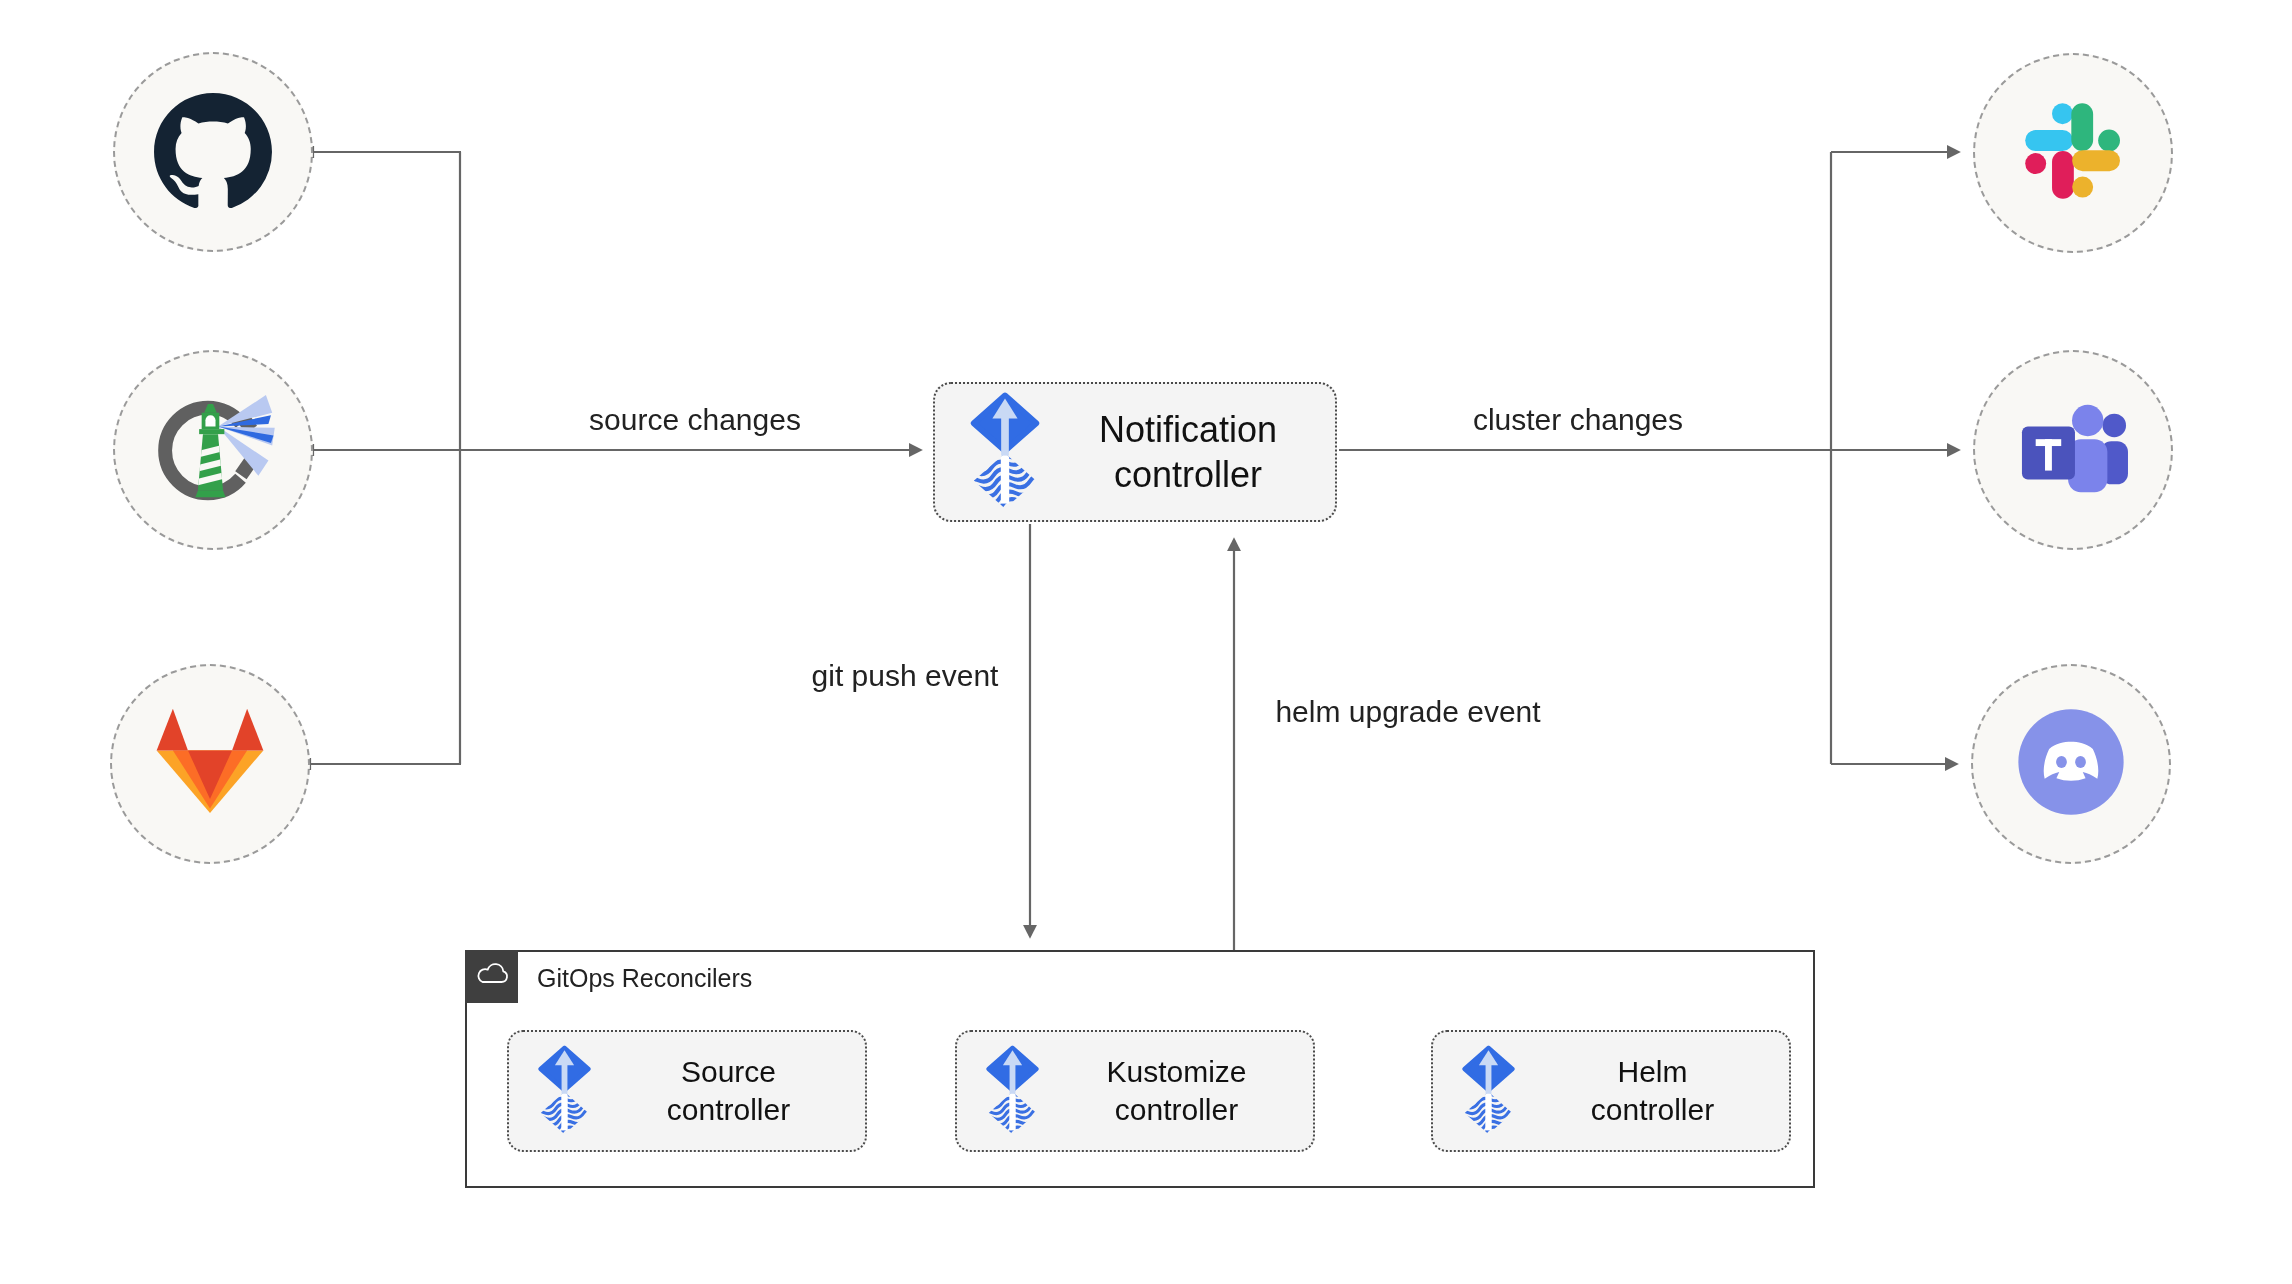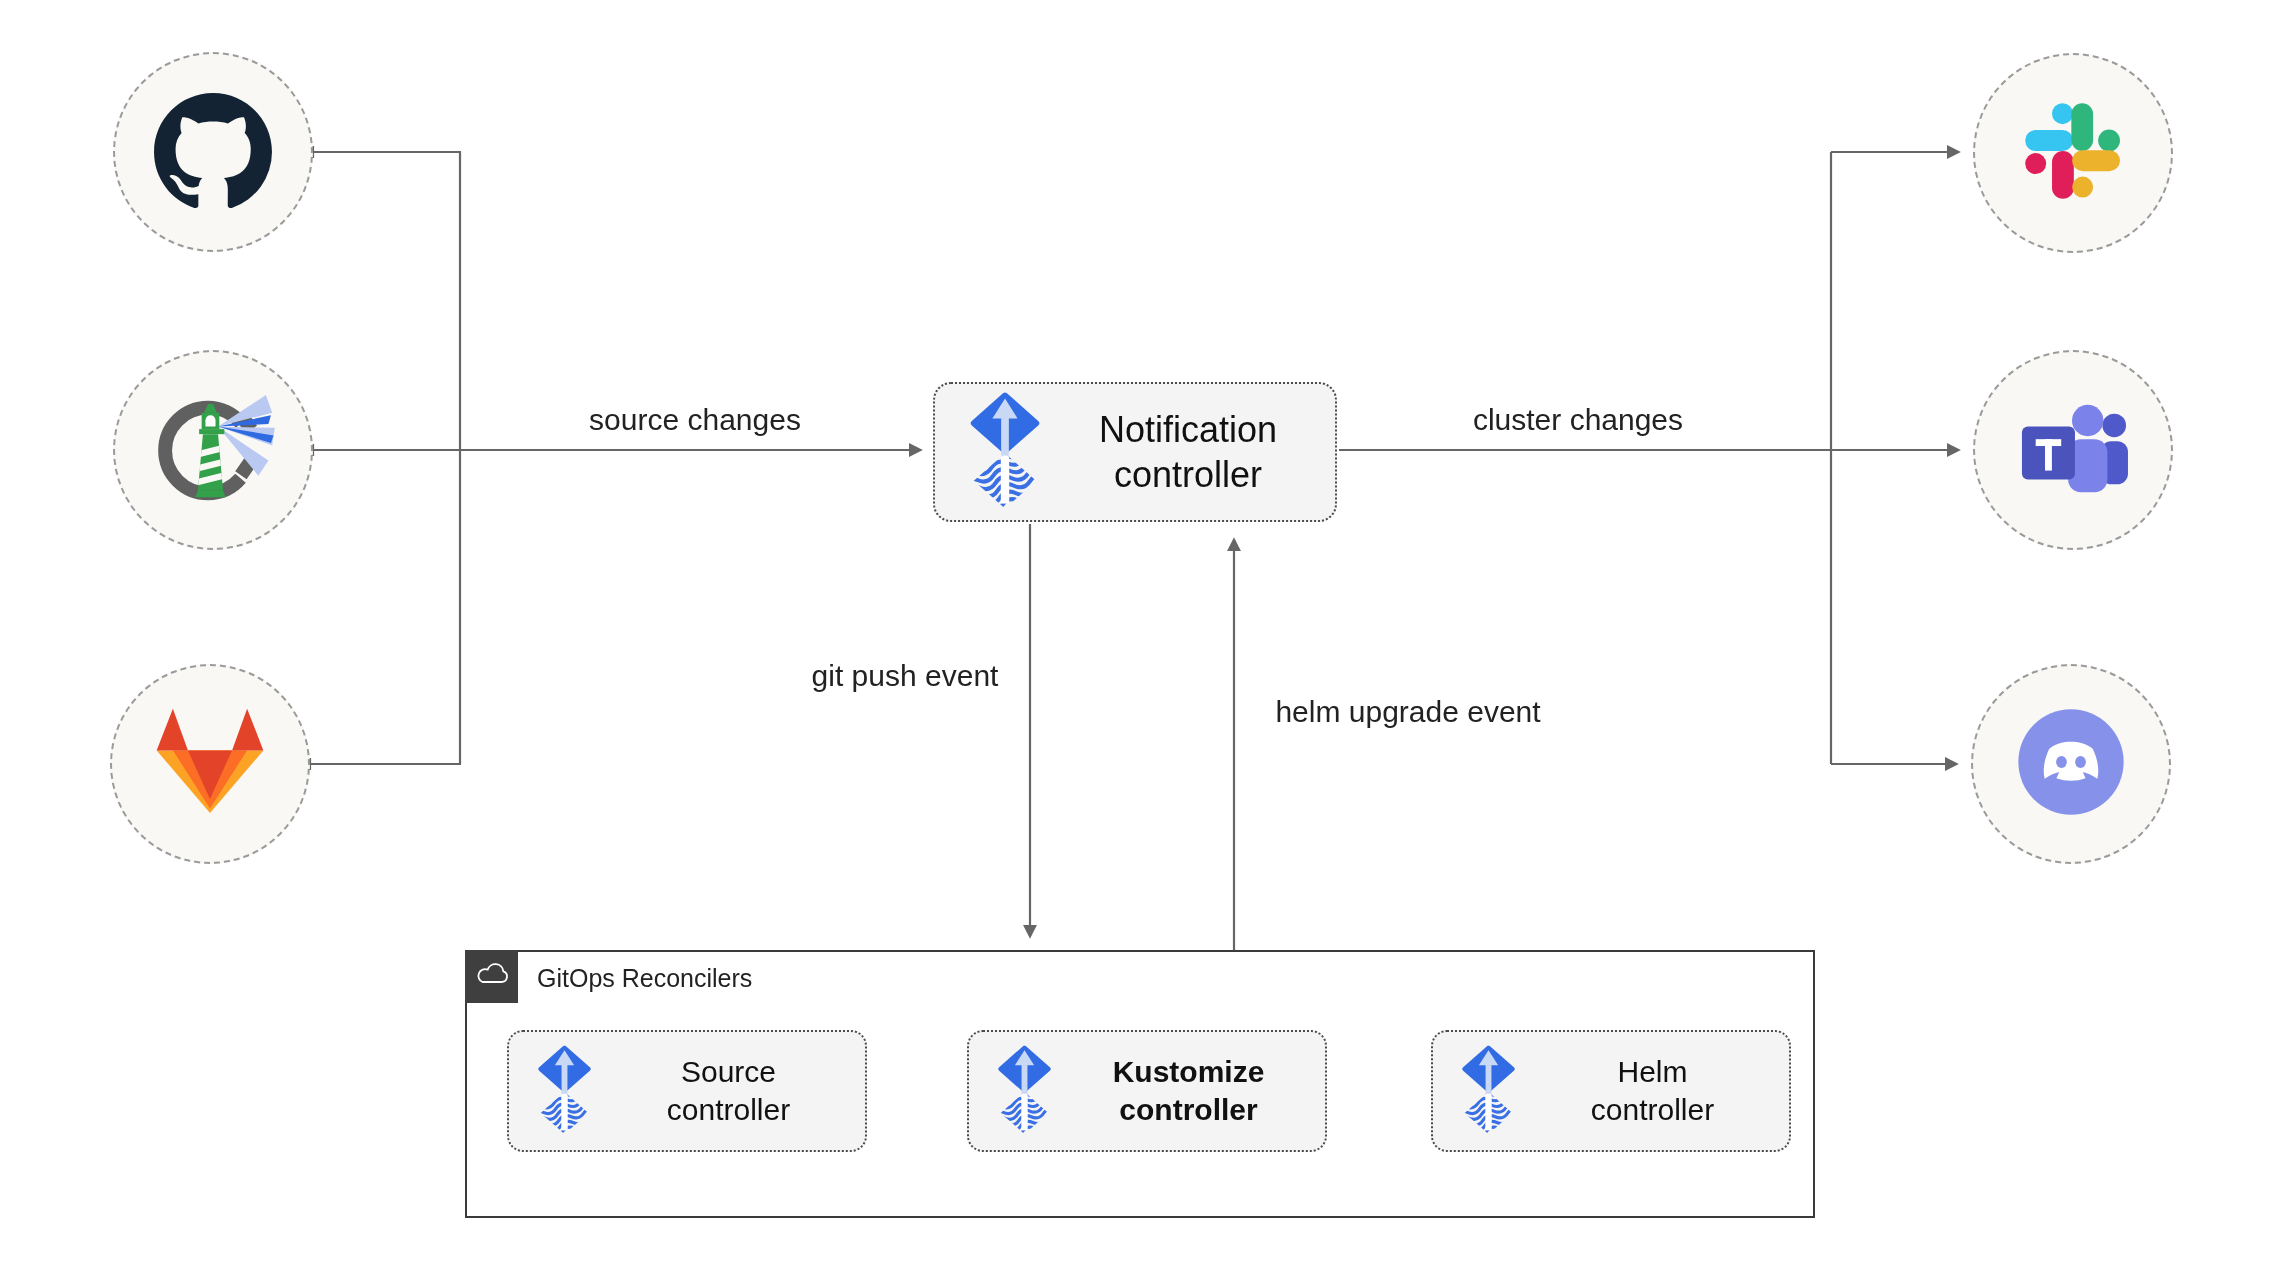--- a/index.html
+++ b/index.html
@@ -17,21 +17,21 @@
     background:var(--circle-fill);border:2px dashed var(--circle-border);
     display:flex;align-items:center;justify-content:center;}
   .rect-node{position:absolute;background:var(--node-fill);
     border:2.5px dotted var(--node-border);border-radius:18px;
     display:flex;align-items:center;}
   .node-label{flex:1;text-align:center;font-size:36px;line-height:1.26;color:#111;}
 
   .edge-label{position:absolute;transform:translate(-50%,-50%);font-size:30px;
     color:#222;white-space:nowrap;}
 
-  .reconcilers{position:absolute;left:465px;top:950px;width:1350px;height:268px;
+  .reconcilers{position:absolute;left:465px;top:950px;width:1350px;height:238px;
     border:2px solid var(--container-border);background:#fff;}
   .reconcilers .badge{position:absolute;left:-2px;top:-2px;width:53px;height:53px;
     background:var(--badge-bg);display:flex;align-items:center;justify-content:center;}
   .reconcilers .title{position:absolute;left:70px;top:12px;font-size:25px;color:#222;}
   .ctrl{position:absolute;top:78px;width:360px;height:122px;border-radius:16px;}
   .ctrl .node-label{font-size:30px;}
 
   .notification{left:933px;top:382px;width:404px;height:140px;}
   .flux-lg{margin-left:34px;}
   .flux-sm{margin-left:28px;}
@@ -211,21 +211,21 @@
 
     <div class="rect-node ctrl" style="left:40px;">
       <svg class="flux-sm" width="55" height="92" viewBox="0 0 60 100">
           <use href="#flux-logo"></use>
         </svg>
       <div class="node-label">
         <div style="width:150px;margin:0 auto;">Source controller</div>
       </div>
     </div>
 
-    <div class="rect-node ctrl" style="left:500px;font-weight:bold;">
+    <div class="rect-node ctrl" style="left:488px;">
       <svg class="flux-sm" width="55" height="92" viewBox="0 0 60 100">
           <use href="#flux-logo"></use>
         </svg>
       <div class="node-label">
         <div style="width:160px;margin:0 auto;">Kustomize controller</div>
       </div>
     </div>
 
     <div class="rect-node ctrl" style="left:964px;">
       <svg class="flux-sm" width="55" height="92" viewBox="0 0 60 100">

